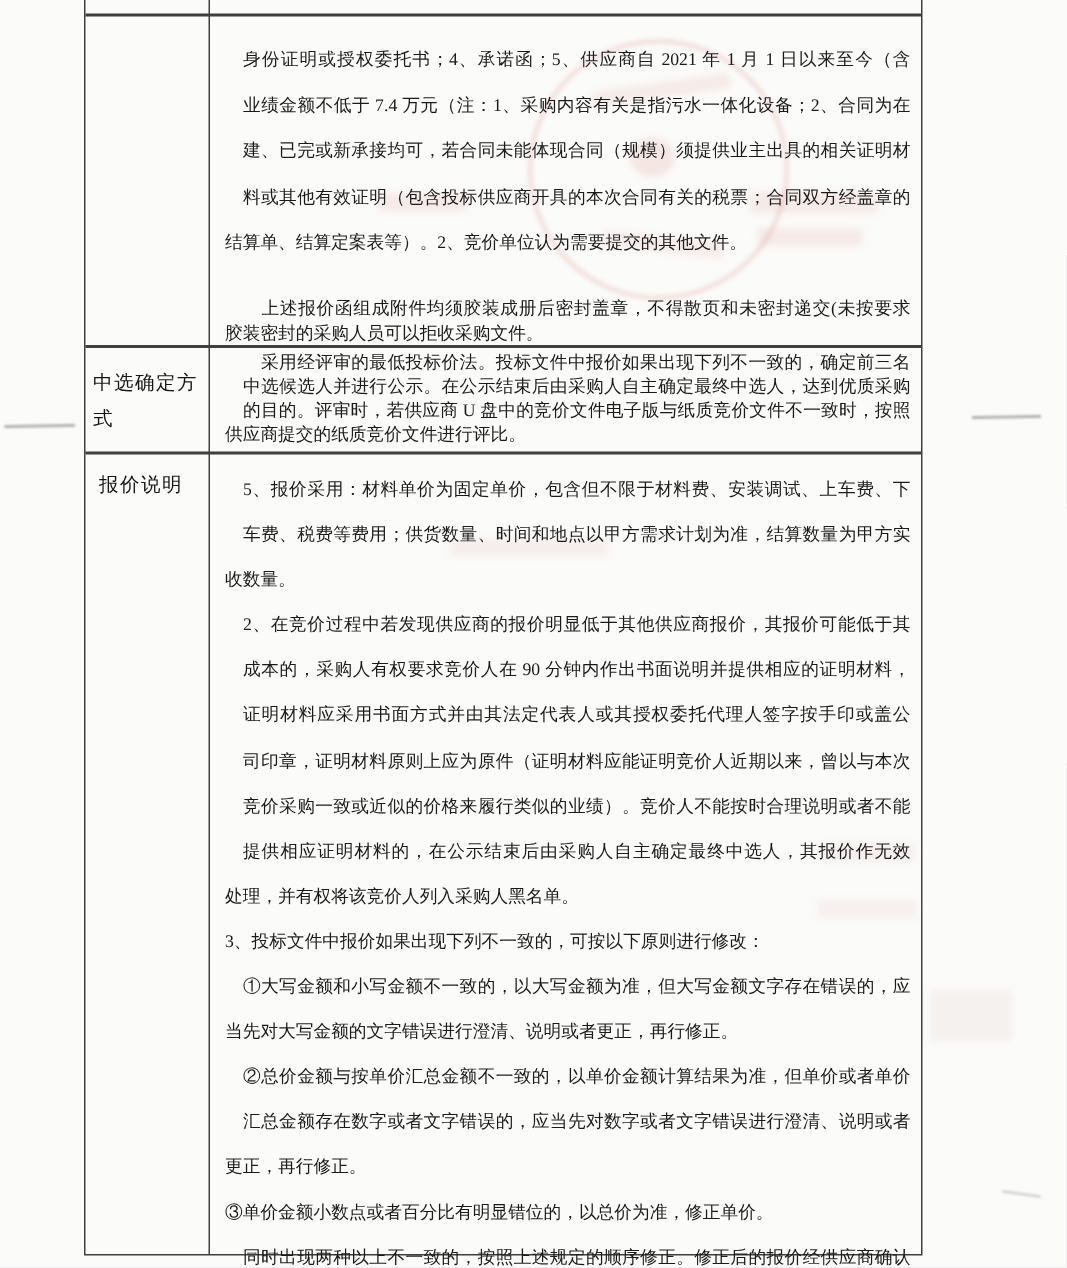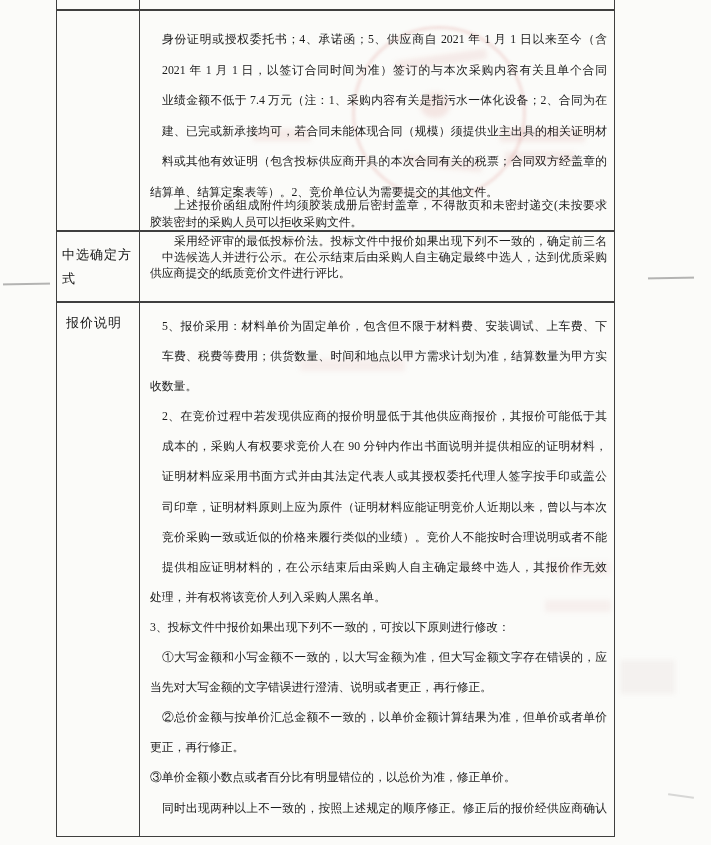--- a/index.html
+++ b/index.html
@@ -81,50 +81,51 @@
     <div class="hline hl-1"></div>
     <div class="hline hl-2"></div>
     <div class="hline hl-3"></div>
   </div>
 
   <div class="hdr hdr2">中选确定方式</div>
   <div class="hdr hdr3">报价说明</div>
 
   <div class="txt r1-body">
       <div class="tline j">身份证明或授权委托书；4、承诺函；5、供应商自 2021 年 1 月 1 日以来至今（含</div>
-      <div class="tline j">2021 年 1 月 1 日，以签订合同时间为准）签订的与本次采购内容有关且单个合同</div>
       <div class="tline j">业绩金额不低于 7.4 万元（注：1、采购内容有关是指污水一体化设备；2、合同为在</div>
       <div class="tline j">建、已完或新承接均可，若合同未能体现合同（规模）须提供业主出具的相关证明材</div>
       <div class="tline j">料或其他有效证明（包含投标供应商开具的本次合同有关的税票；合同双方经盖章的</div>
       <div class="tline">结算单、结算定案表等）。2、竞价单位认为需要提交的其他文件。</div>
     </div>
   <div class="txt r1-note">
       <div class="tline j">　上述报价函组成附件均须胶装成册后密封盖章，不得散页和未密封递交(未按要求</div>
       <div class="tline">胶装密封的采购人员可以拒收采购文件。</div>
     </div>
 
   <div class="txt r2-body">
       <div class="tline j">　采用经评审的最低投标价法。投标文件中报价如果出现下列不一致的，确定前三名</div>
       <div class="tline j">中选候选人并进行公示。在公示结束后由采购人自主确定最终中选人，达到优质采购</div>
+      <div class="tline j">的目的。评审时，若供应商 U 盘中的竞价文件电子版与纸质竞价文件不一致时，按照</div>
       <div class="tline">供应商提交的纸质竞价文件进行评比。</div>
     </div>
 
   <div class="txt r3-body">
       <div class="tline j">5、报价采用：材料单价为固定单价，包含但不限于材料费、安装调试、上车费、下</div>
       <div class="tline j">车费、税费等费用；供货数量、时间和地点以甲方需求计划为准，结算数量为甲方实</div>
       <div class="tline">收数量。</div>
       <div class="tline j">2、在竞价过程中若发现供应商的报价明显低于其他供应商报价，其报价可能低于其</div>
       <div class="tline j">成本的，采购人有权要求竞价人在 90 分钟内作出书面说明并提供相应的证明材料，</div>
       <div class="tline j">证明材料应采用书面方式并由其法定代表人或其授权委托代理人签字按手印或盖公</div>
       <div class="tline j">司印章，证明材料原则上应为原件（证明材料应能证明竞价人近期以来，曾以与本次</div>
       <div class="tline j">竞价采购一致或近似的价格来履行类似的业绩）。竞价人不能按时合理说明或者不能</div>
       <div class="tline j">提供相应证明材料的，在公示结束后由采购人自主确定最终中选人，其报价作无效</div>
       <div class="tline">处理，并有权将该竞价人列入采购人黑名单。</div>
       <div class="tline">3、投标文件中报价如果出现下列不一致的，可按以下原则进行修改：</div>
       <div class="tline j">①大写金额和小写金额不一致的，以大写金额为准，但大写金额文字存在错误的，应</div>
       <div class="tline">当先对大写金额的文字错误进行澄清、说明或者更正，再行修正。</div>
       <div class="tline j">②总价金额与按单价汇总金额不一致的，以单价金额计算结果为准，但单价或者单价</div>
+      <div class="tline j">汇总金额存在数字或者文字错误的，应当先对数字或者文字错误进行澄清、说明或者</div>
       <div class="tline">更正，再行修正。</div>
       <div class="tline">③单价金额小数点或者百分比有明显错位的，以总价为准，修正单价。</div>
       <div class="tline j">同时出现两种以上不一致的，按照上述规定的顺序修正。修正后的报价经供应商确认</div>
     </div>
 
 </div>
 
 </body></html>

